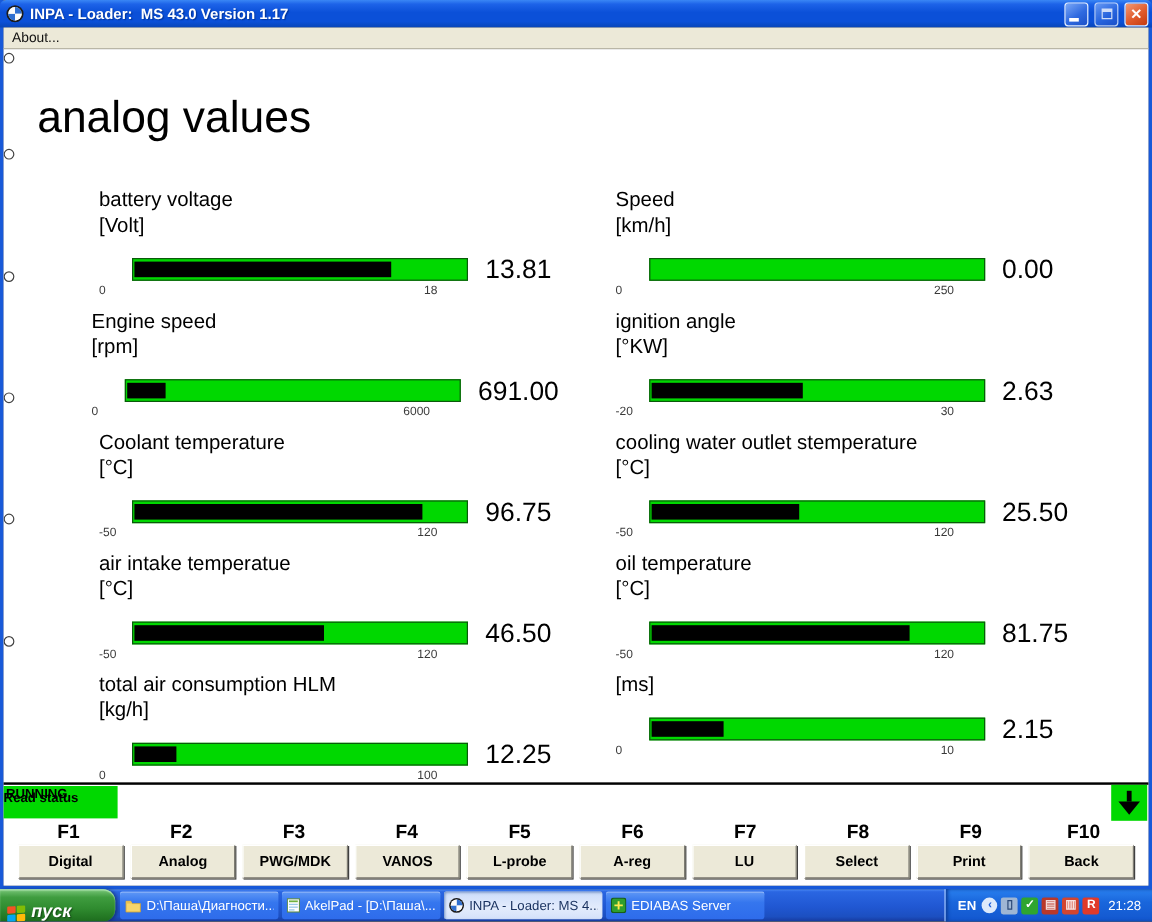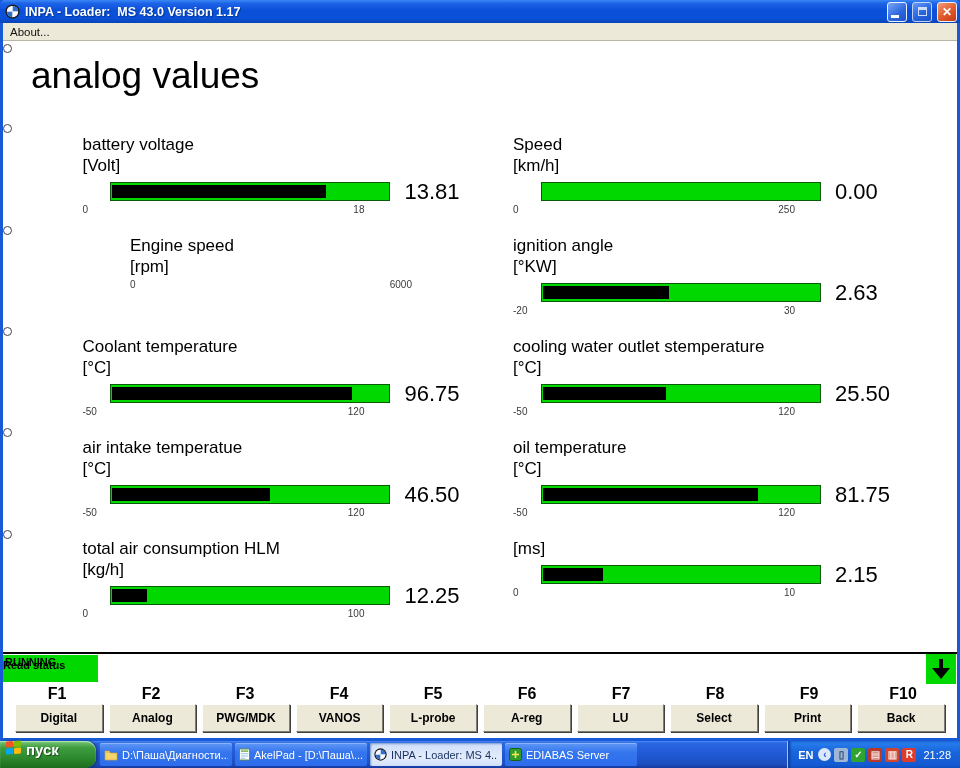--- a/index.html
+++ b/index.html
@@ -36,31 +36,31 @@
   .glyph-max { width:9px; height:9px; border:1px solid #fff; border-top-width:3px; }
   .glyph-close { color:#fff; font-size:12px; font-weight:bold; line-height:1; }
   .menubar {
     height:18px; flex:0 0 18px; background:#ece9d8;
     border-bottom:1px solid #b9b6a6; display:flex; align-items:center;
   }
   .menu-item { font-size:11.5px; padding:1px 7px; color:#111; }
 
   
   .content { flex:1 1 auto; background:#fff; position:relative; overflow:hidden; }
-  .heading { font-size:37px; line-height:42px; margin:14px 0 0 28px; color:#000; }
+  .heading { font-size:37px; line-height:42px; margin:36px 0 0 28px; color:#000; }
   .margin-circle {
     position:absolute; left:0; width:9px; height:9px; border-radius:50%;
     border:1px solid #444; background:#fff;
   }
   .gauge-area { display:flex; margin:37px 0 0 26px; }
   .gauge-col { display:flex; flex-direction:column; }
   .gauge-col.left { width:484px;align-items:center; }
   .gauge { height:101px; }
   .g-label, .g-unit { font-size:17px; line-height:21px; color:#000; }
-  .g-bar-row { display:flex; align-items:center; margin-top:5px; height:21px;padding-left:28px; }
+  .g-bar-row { display:flex; align-items:center; margin-top:16px; height:21px;padding-left:28px; }
   .g-bar { width:280px; height:19px; background:#00d800; border:1px solid #0a5a0a; position:relative; }
   .g-fill { position:absolute; left:1px; top:2px; bottom:2px; background:#000; }
   .g-value { font-size:22px; margin-left:14px; color:#000; }
   .g-scale { width:282px; display:flex; justify-content:space-between; font-size:10px; color:#3a3a3a; margin-top:2px; }
 
   
   .status-region { flex:0 0 86px; border-top:2px solid #000; background:#fff; position:relative; }
   .running-box {
     position:absolute; left:0; top:1px; width:95px; height:27px;
     background:#00d800; font-size:11px; font-weight:bold; padding:1px 2px; color:#000;
@@ -89,23 +89,23 @@
     border-right:1px solid #7e7c73; border-bottom:1px solid #7e7c73;
     box-shadow:1px 1px 0 #404040;
   }
 
   
   .taskbar {
     position:absolute; left:0; right:0; bottom:0; height:27px; display:flex; align-items:stretch;
     background:linear-gradient(180deg,#4b8af5 0%, #2a66e2 8%, #2057d2 55%, #1c4fc0 85%, #16399d 100%);
   }
   .start-btn {
-    flex:0 0 96px; display:flex; align-items:flex-start; gap:5px; padding:0 12px 0 6px;
+    flex:0 0 96px; display:flex; align-items:flex-end; gap:5px; padding:0 12px 0 6px;
     background:linear-gradient(180deg,#79c779 0%, #3f9c3f 25%, #2f8b2f 60%, #1d6c1d 100%);
-    border-radius:0 10px 10px 0; color:#fff; font-weight:bold; font-size:15px;
+    border-radius:0 10px 10px 0; color:#fff; font-weight:bold; font-style:italic; font-size:15px;
     text-shadow:1px 1px 1px #164e16; box-shadow:inset 0 1px 1px #b4e6b4, 2px 0 3px rgba(0,0,0,.35);
   }
   .winflag { display:grid; grid-template-columns:7px 7px; grid-template-rows:6px 6px; gap:1px; transform:skewY(-4deg); }
   .winflag i { border-radius:1px; }
   .tasks { display:flex; flex:1; gap:3px; padding:2px 0 2px 4px; overflow:hidden; }
   .task-btn {
     flex:0 0 132px; display:flex; align-items:center; gap:4px; padding:0 4px;
     background:linear-gradient(180deg,#5f98f6 0%, #3576ee 40%, #2e6ceb 100%);
     border-radius:2px; color:#fff; font-size:11px; white-space:nowrap; overflow:hidden;
     box-shadow:inset 0 1px 0 #8db4f8;
@@ -173,20 +173,26 @@
               <div class="g-value">13.81</div>
             </div>
             <div class="g-scale">
               <span>0</span>
               <span>18</span>
             </div>
           </div>
           <div class="gauge">
             <div class="g-label">Engine speed</div>
             <div class="g-unit">[rpm]</div>
+            <div class="g-bar-row">
+              <div class="g-bar" style="background: rgb(0, 216, 0);">
+                <div class="g-fill" style="width: 11.5167%; background: rgb(0, 0, 0);"></div>
+              </div>
+              <div class="g-value">691.00</div>
+            </div>
             <div class="g-scale">
               <span>0</span>
               <span>6000</span>
             </div>
           </div>
           <div class="gauge">
             <div class="g-label">Coolant temperature</div>
             <div class="g-unit">[°C]</div>
             <div class="g-bar-row">
               <div class="g-bar" style="background: rgb(0, 216, 0);">

